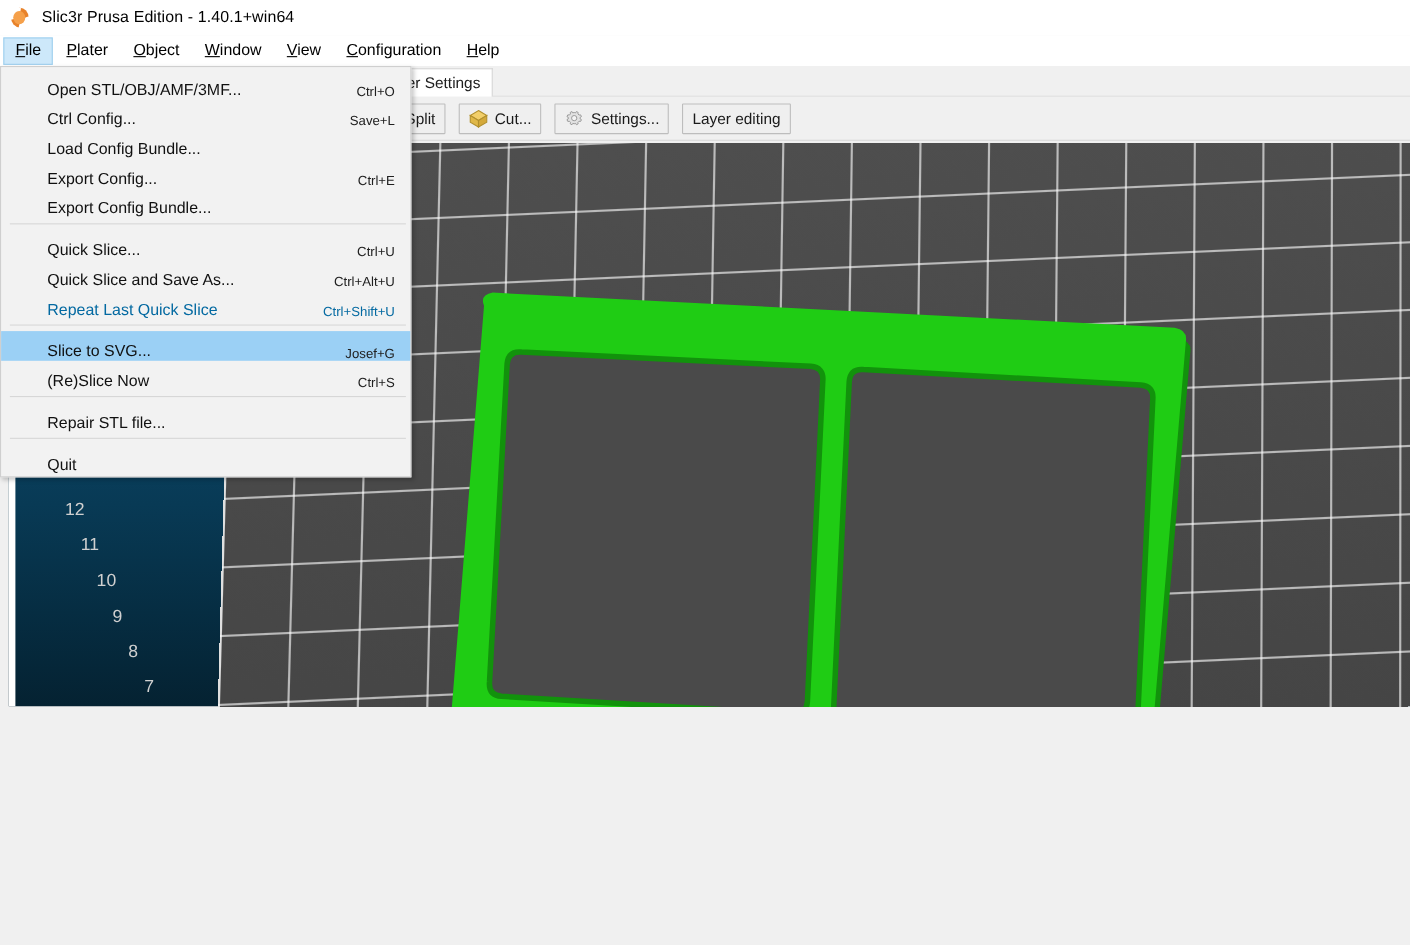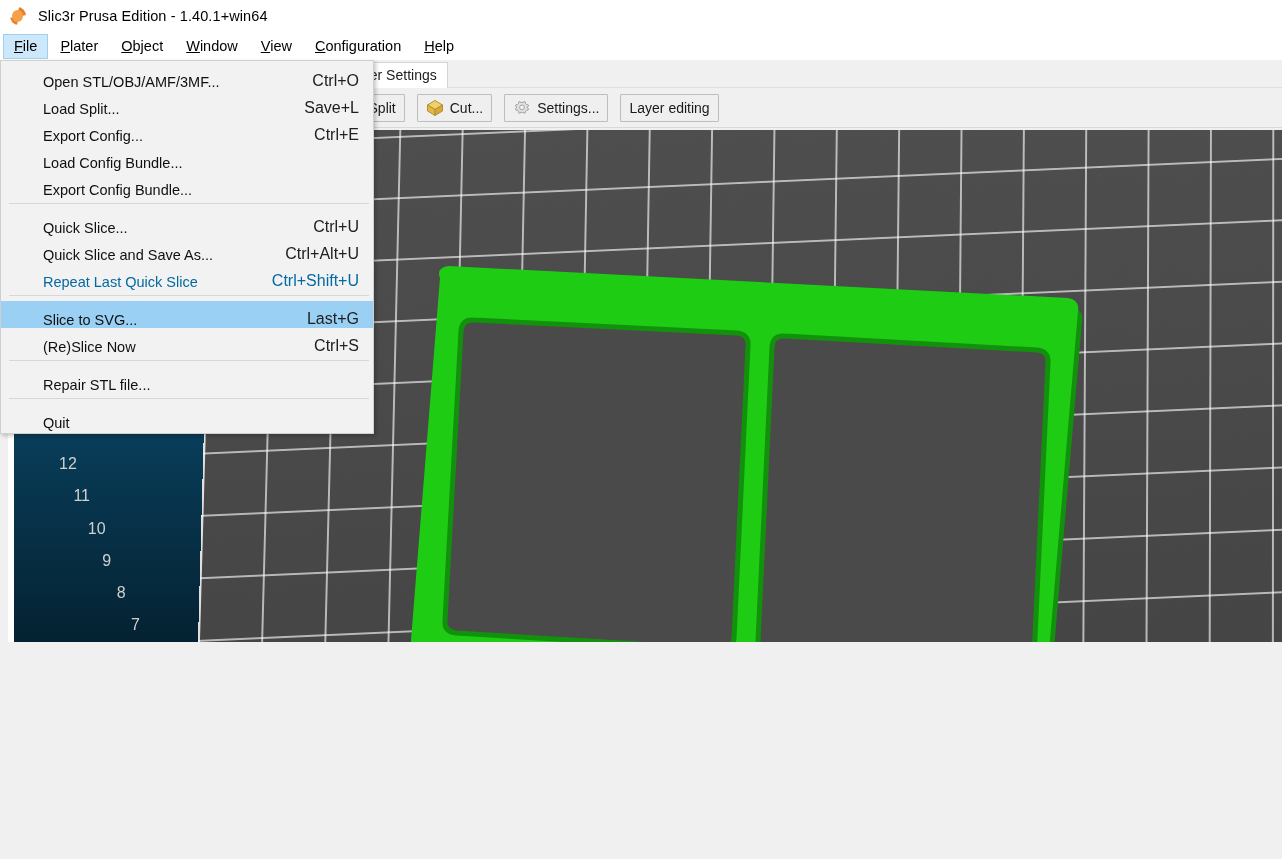--- a/index.html
+++ b/index.html
@@ -244,21 +244,21 @@
     display: flex; align-items: flex-end;
     height: 27px;
     padding: 0 14px 0 42px;
     font-size: 14.5px;
     color: #101010;
     box-sizing: border-box;
     cursor: default;
     white-space: nowrap;
   }
   .dd-item .dd-label { flex: 1; }
-  .dd-item .dd-accel { color: #202020; font-size: 16px; }
+  .dd-item .dd-accel { color: #202020; font-size: 12px; }
   .dd-item.highlight { background: #9bd0f5; }
   .dd-item.disabled .dd-label,
   .dd-item.disabled .dd-accel { color: #0369a1; }
   .dd-sep {
     height: 1px;
     background: #d7d7d7;
     margin: 5px 4px 5px 8px;
   }
 </style>
 </head>
@@ -435,30 +435,30 @@
       </g>
     </svg>
   </div>
 
   <div class="dropdown" id="file-dropdown">
       <div class="dd-item">
         <span class="dd-label">Open STL/OBJ/AMF/3MF...</span>
         <span class="dd-accel">Ctrl+O</span>
       </div>
       <div class="dd-item">
-        <span class="dd-label">Load Split...</span>
+        <span class="dd-label">Ctrl Config...</span>
         <span class="dd-accel">Save+L</span>
+      </div>
+      <div class="dd-item">
+        <span class="dd-label">Load Config Bundle...</span>
+        <span class="dd-accel"></span>
       </div>
       <div class="dd-item">
         <span class="dd-label">Export Config...</span>
         <span class="dd-accel">Ctrl+E</span>
-      </div>
-      <div class="dd-item">
-        <span class="dd-label">Load Config Bundle...</span>
-        <span class="dd-accel"></span>
       </div>
       <div class="dd-item">
         <span class="dd-label">Export Config Bundle...</span>
         <span class="dd-accel"></span>
       </div>
       <div class="dd-sep"></div>
       <div class="dd-item">
         <span class="dd-label">Quick Slice...</span>
         <span class="dd-accel">Ctrl+U</span>
       </div>
@@ -466,21 +466,21 @@
         <span class="dd-label">Quick Slice and Save As...</span>
         <span class="dd-accel">Ctrl+Alt+U</span>
       </div>
       <div class="dd-item disabled">
         <span class="dd-label">Repeat Last Quick Slice</span>
         <span class="dd-accel">Ctrl+Shift+U</span>
       </div>
       <div class="dd-sep"></div>
       <div class="dd-item highlight">
         <span class="dd-label">Slice to SVG...</span>
-        <span class="dd-accel">Last+G</span>
+        <span class="dd-accel">Josef+G</span>
       </div>
       <div class="dd-item">
         <span class="dd-label">(Re)Slice Now</span>
         <span class="dd-accel">Ctrl+S</span>
       </div>
       <div class="dd-sep"></div>
       <div class="dd-item">
         <span class="dd-label">Repair STL file...</span>
         <span class="dd-accel"></span>
       </div>

